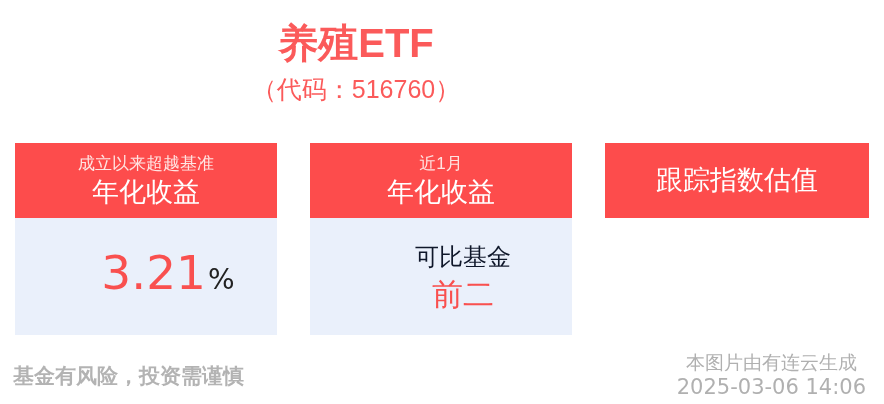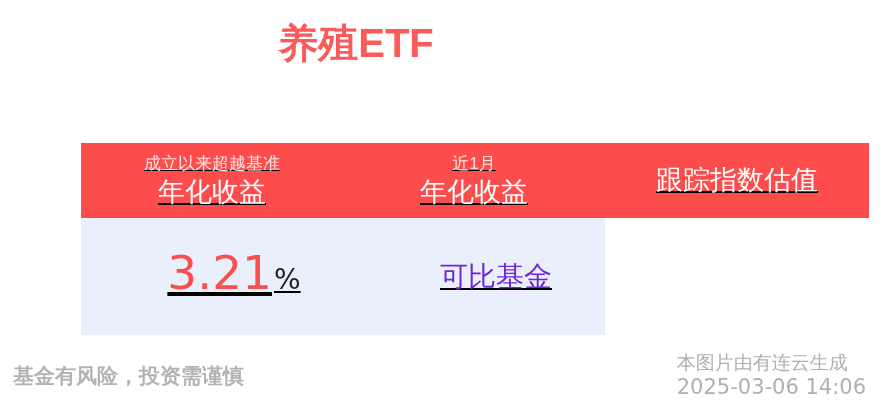--- a/index.html
+++ b/index.html
@@ -43,22 +43,21 @@
   }
 
   
   .cards {
     position: absolute;
     left: 15px;
     top: 143px;
     width: 854px;
     height: 136px;
     display: flex;
-    justify-content: flex-end;
-    text-decoration: underline;
+    justify-content: space-between;
   }
   .card {
     width: 262px;
     height: 192px;
     display: flex;
     flex-direction: column;
     overflow: hidden;
   }
   .card:last-child { width: 264px; }
 
@@ -94,23 +93,23 @@
     flex: 1;
     background: #eaf0fb;
     display: flex;
     flex-direction: column;
     align-items: center;
     justify-content: center;
     line-height: 1;
     padding-left: 44px;
   }
   .card-body .line1 {
-    font-size: 28px;
+    font-size: 24px;
     line-height: 36px;
-    color: #6d28d9;
+    color: #0f172a;
   }
   .card-body .line2 {
     font-size: 31px;
     line-height: 40px;
     color: #f9504f;
   }
 
   
   .value-row {
     display: flex;
@@ -145,38 +144,39 @@
     top: 18px;
     font-size: 21px;
     line-height: 28px;
     color: #b3b3b3;
     font-weight: bold;
   }
   .credit {
     position: absolute;
     right: 18px;
     top: 6px;
-    text-align: left;
+    text-align: center;
     color: #b0b0b0;
   }
   .credit .cline1 {
     font-size: 19px;
     line-height: 25px;
   }
   .credit .cline2 {
     font-size: 21px;
     line-height: 25px;
     font-family: "DejaVu Sans", sans-serif;
   }
 </style>
 </head>
 <body>
 
 <div class="header">
   <div class="fund-title">养殖ETF</div>
+  <div class="fund-code">（代码：516760）</div>
 </div>
 
 <div class="cards">
 
   <div class="card">
     <div class="card-head">
       <div class="sub">成立以来超越基准</div>
       <div class="main">年化收益</div>
     </div>
     <div class="card-body">
@@ -187,20 +187,21 @@
     </div>
   </div>
 
   <div class="card">
     <div class="card-head">
       <div class="sub">近1月</div>
       <div class="main">年化收益</div>
     </div>
     <div class="card-body">
       <div class="line1">可比基金</div>
+      <div class="line2">前二</div>
     </div>
   </div>
 
   <div class="card">
     <div class="card-head single">
 
       <div class="main">跟踪指数估值</div>
     </div>
   </div>
 

